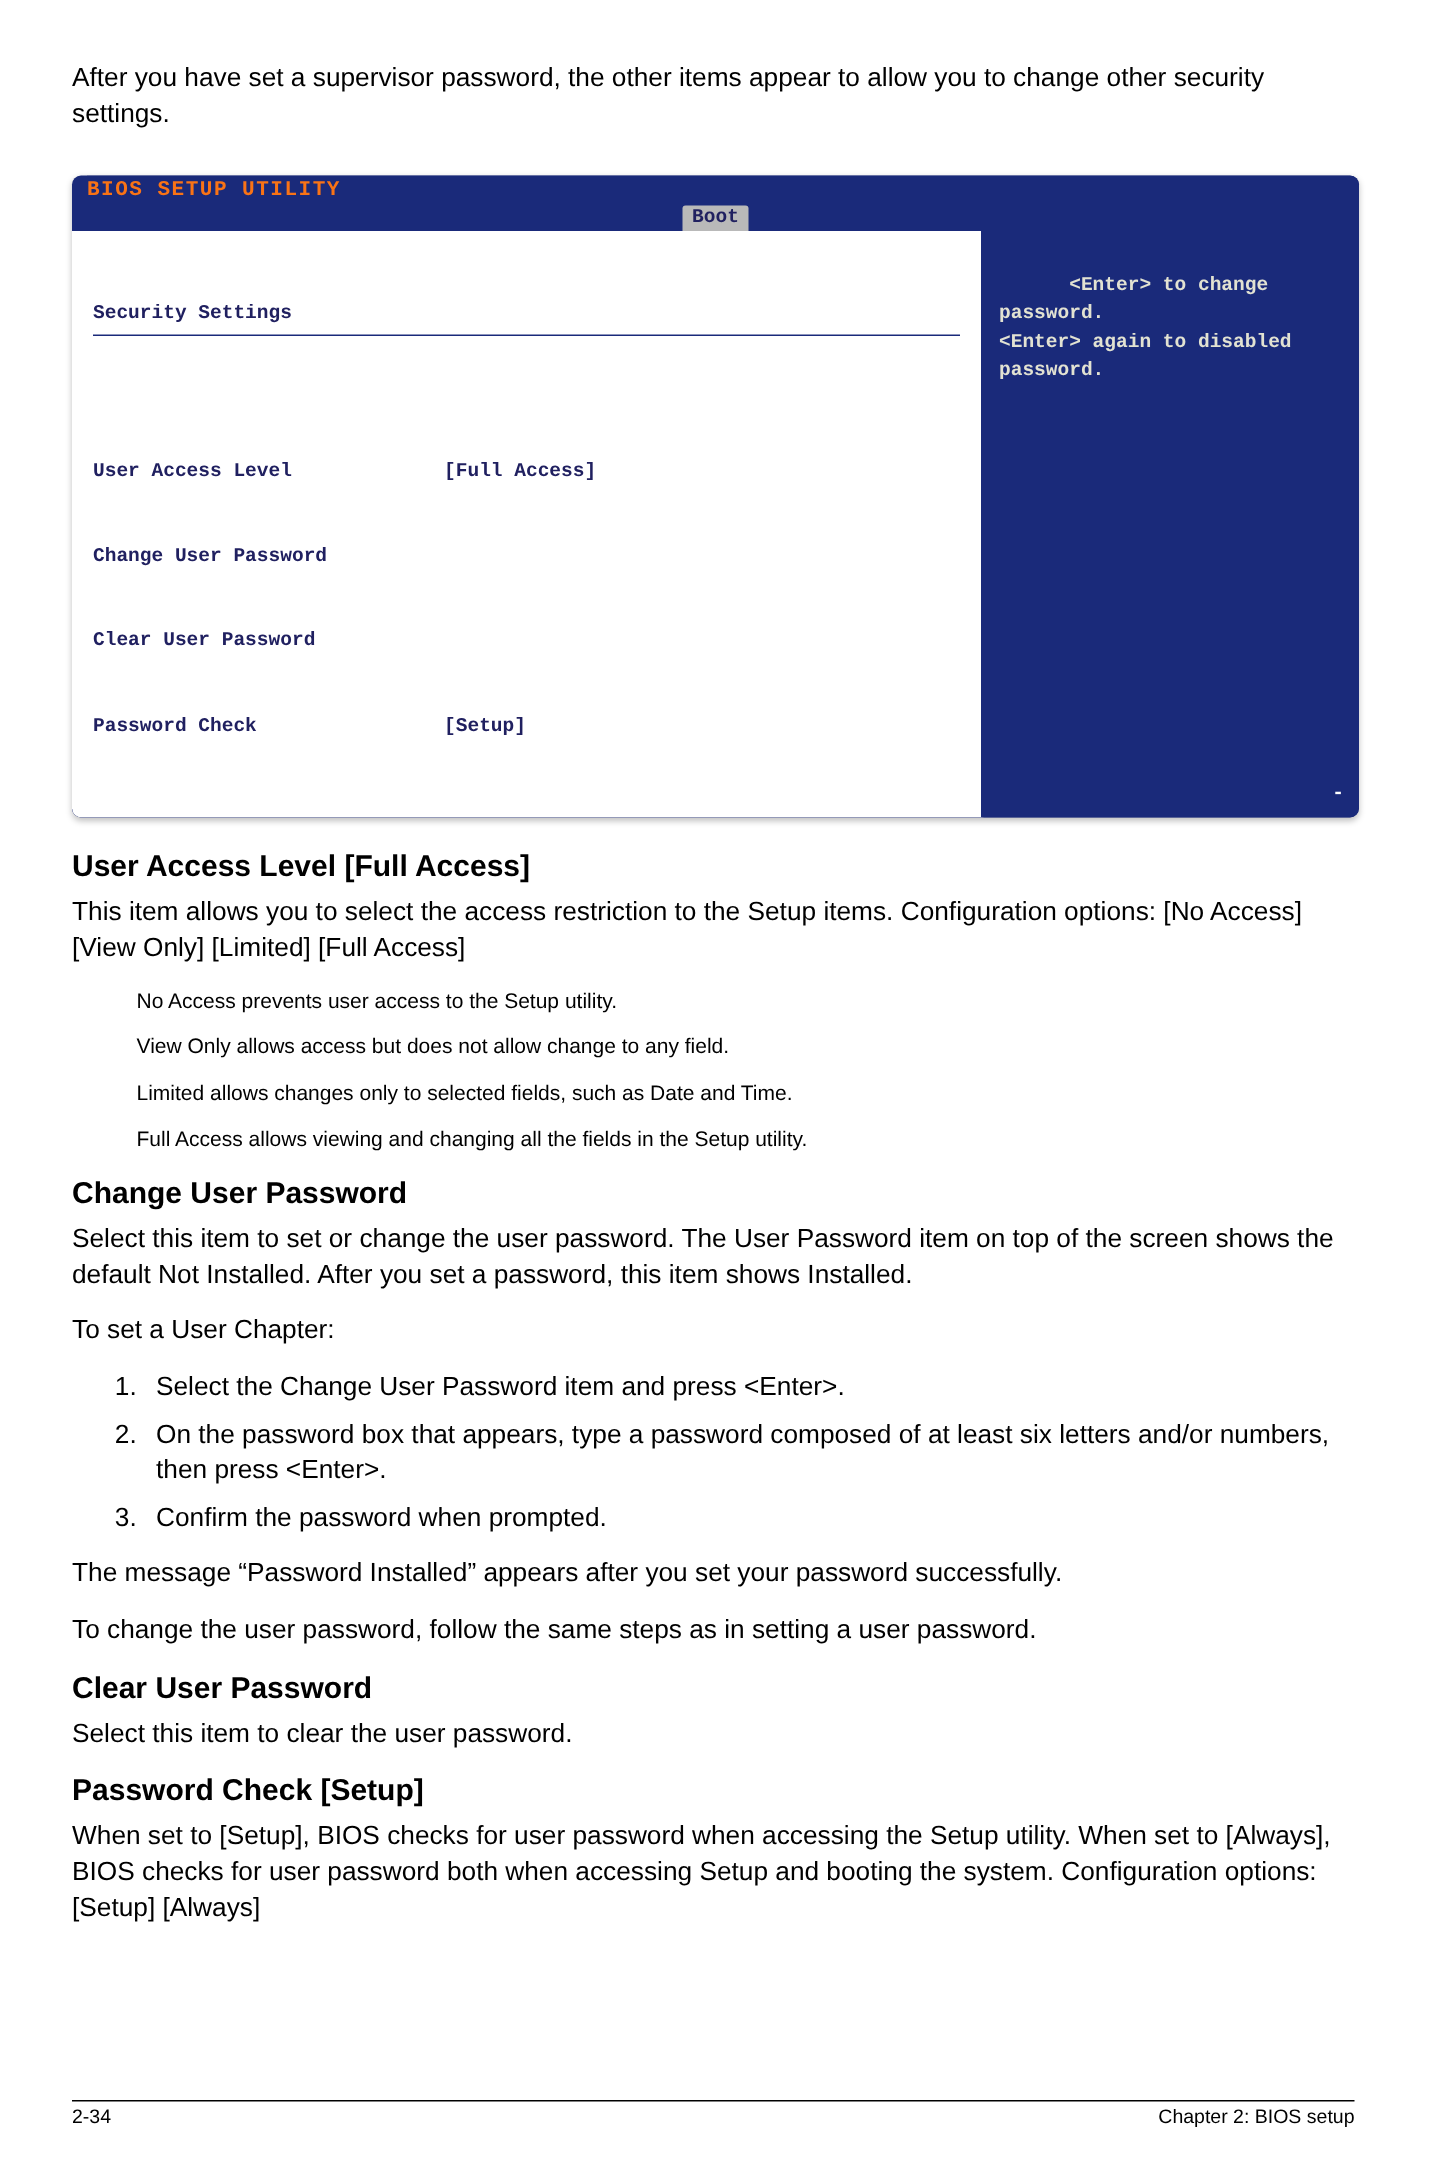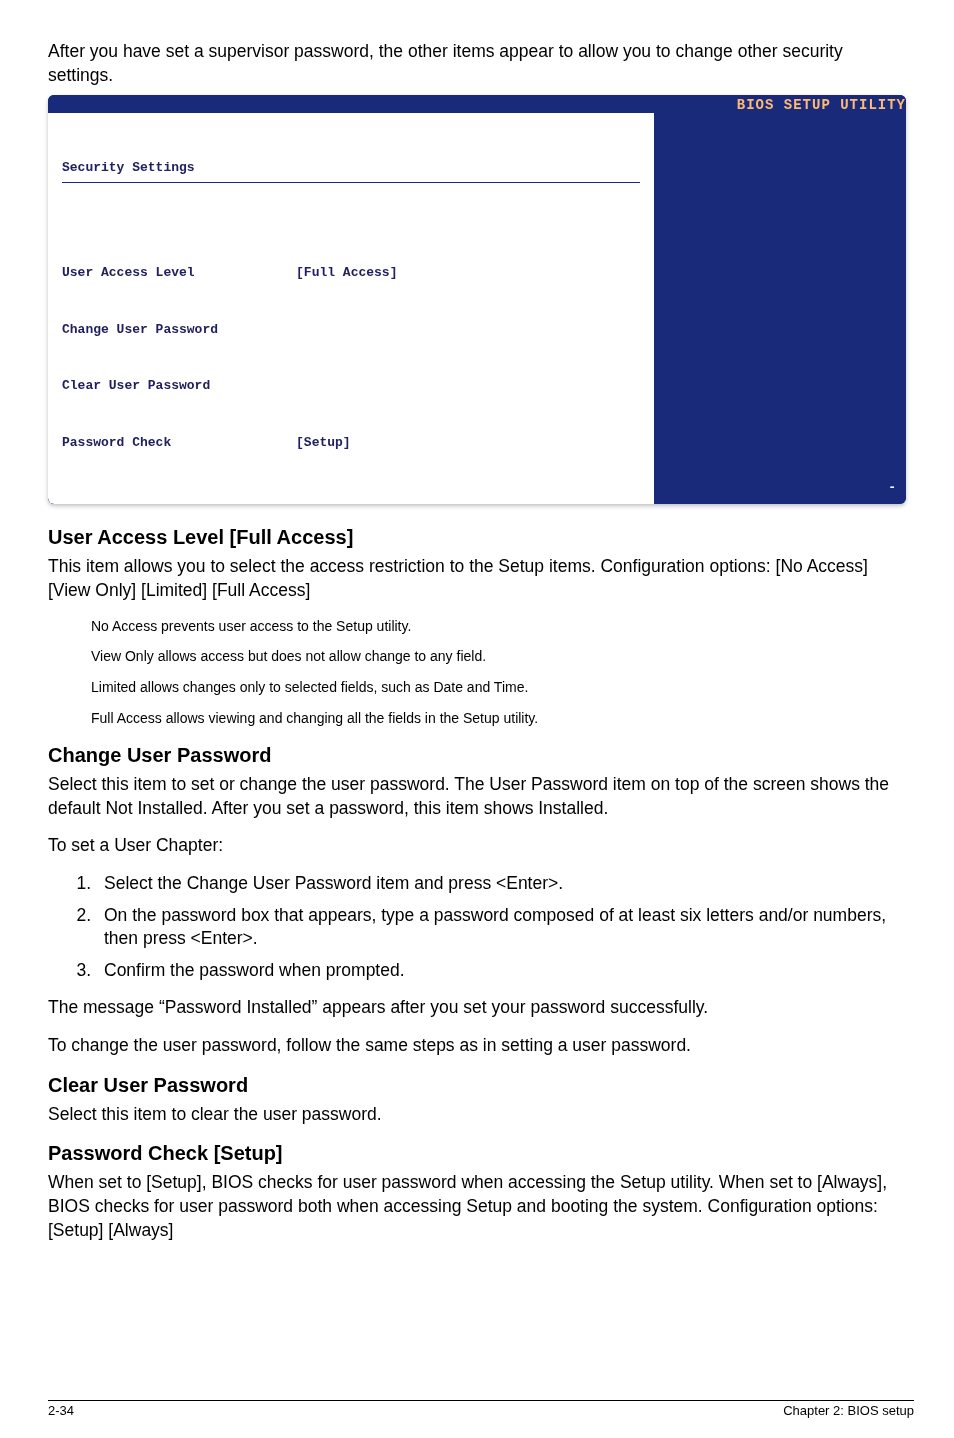--- a/index.html
+++ b/index.html
@@ -7,40 +7,41 @@
   body {
     font-family: Arial, Helvetica, sans-serif;
     color: #000;
     background: #fff;
     padding: 40px 48px 24px 48px;
     position: relative;
   }
   .intro {
     font-size: 17.5px;
     line-height: 1.35;
-    margin-bottom: 8px;
+    margin-bottom: 30px;
   }
   
   .bios-wrap {
     width: 100%;
     border-radius: 6px;
     overflow: hidden;
     margin-bottom: 22px;
     box-shadow: 0 2px 4px rgba(0,0,0,0.25);
     background: #1a2a7a;
   }
   .bios-title-bar {
     background: #1a2a7a;
-    color: #fdba74;
-    text-align: right;
+    color: #f97316;
+    text-align: left;
     font-family: "Courier New", monospace;
     font-size: 14px;
     letter-spacing: 1px;
     padding: 2px 0 0 0;
     font-weight: bold;
+    margin-left: 10px;
   }
   .bios-tab-row {
     background: #1a2a7a;
     text-align: center;
   }
   .bios-tab {
     display: inline-block;
     background: #b9b9b9;
     color: #202060;
     font-family: "Courier New", monospace;
@@ -122,46 +123,51 @@
     line-height: 1.35;
   }
   ol.num li {
     margin-bottom: 8px;
     padding-left: 8px;
   }
 
   .footer {
     position: absolute;
     left: 48px;
-    right: 40px;
+    right: 51px;
     bottom: 20px;
     border-top: 1px solid #000;
     padding-top: 2px;
     font-size: 13px;
     display: flex;
     justify-content: space-between;
   }
 </style>
 </head>
 <body>
 
 <p class="intro">After you have set a supervisor password, the other items appear to allow you to change other security settings.</p>
 
 <div class="bios-wrap">
   <div class="bios-title-bar">BIOS SETUP UTILITY</div>
+  <div class="bios-tab-row">
+    <span class="bios-tab">Boot</span>
+  </div>
   <div class="bios-body">
     <div class="bios-left">
       <div class="bios-left-heading">Security Settings</div>
       <br>
       <span class="bios-row">User Access Level             [Full Access]</span>
       <span class="bios-row">Change User Password</span>
       <span class="bios-row">Clear User Password</span>
       <span class="bios-row">Password Check                [Setup]</span>
     </div>
     <div class="bios-right">
+      <span>&lt;Enter&gt; to change password.
+&lt;Enter&gt; again to disabled password.</span>
       <span class="bios-dash">-</span>
     </div>
   </div>
 </div>
 
 <h2 class="section">User Access Level [Full Access]</h2>
 <p class="para">This item allows you to select the access restriction to the Setup items. Configuration options: [No Access] [View Only] [Limited] [Full Access]</p>
 <p class="indented">No Access prevents user access to the Setup utility.</p>
 <p class="indented">View Only allows access but does not allow change to any field.</p>
 <p class="indented">Limited allows changes only to selected fields, such as Date and Time.</p>

